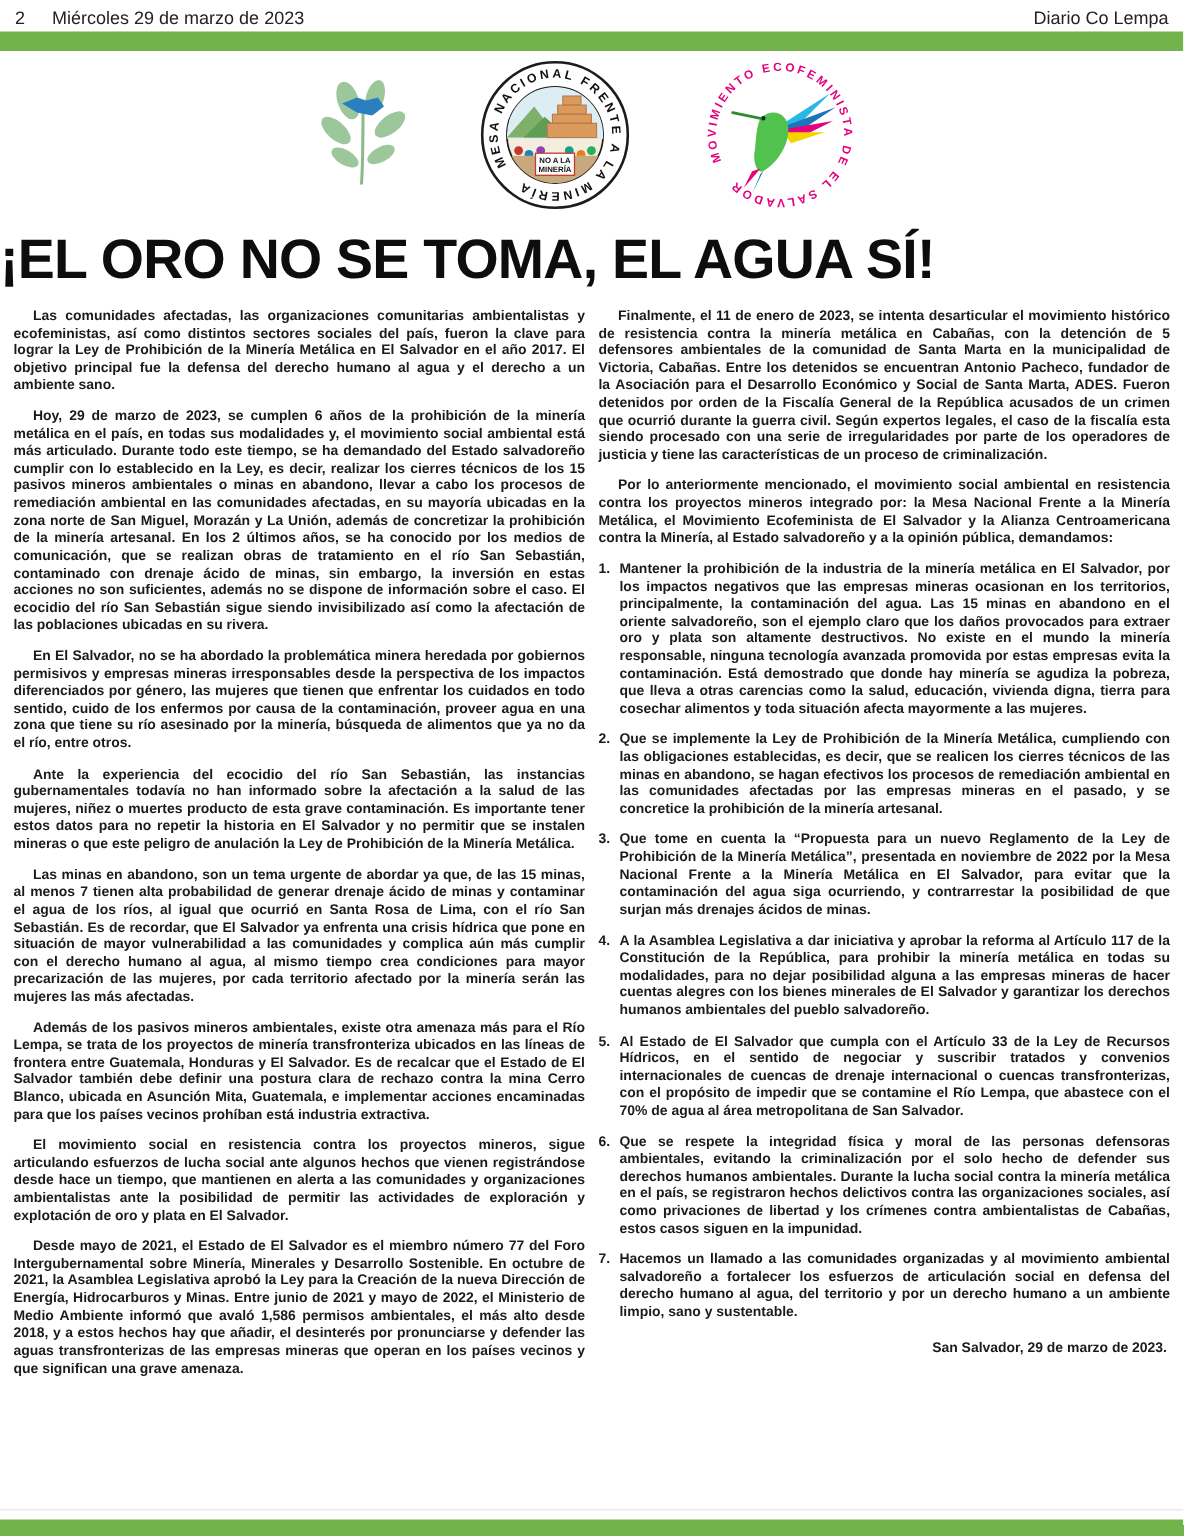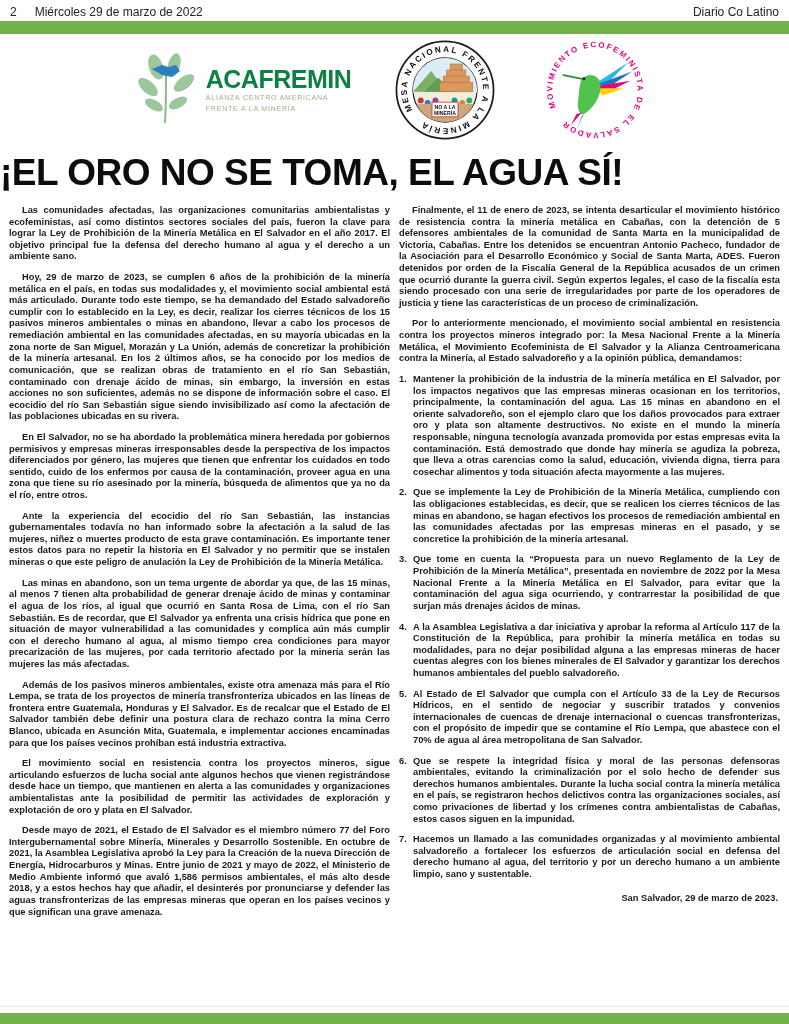--- a/index.html
+++ b/index.html
@@ -39,47 +39,42 @@
   .signoff { text-align: right; margin-top: 12px; padding-right: 2px; }
 </style>
 </head>
 <body>
 
 <div class="page">
 
   <header class="masthead-row">
     <div class="masthead-left">
       <span>2</span>
-      <span>Miércoles 29 de marzo de 2022</span>
+      <span>Miércoles 29 de marzo de 2023</span>
     </div>
-    <span>Diario Co Latino</span>
+    <span>Diario Co Lempa</span>
   </header>
 
   <div class="green-bar top"></div>
 
   <div class="logo-row">
 
     <div class="acafremin">
       <svg width="62" height="74" viewBox="0 0 62 74" aria-hidden="true">
         <g fill="#9cc79b">
           <ellipse cx="18" cy="14" rx="7" ry="13" transform="rotate(-18 18 14)"></ellipse>
           <ellipse cx="36" cy="12" rx="6" ry="12" transform="rotate(16 36 12)"></ellipse>
           <ellipse cx="10" cy="34" rx="6" ry="12" transform="rotate(-48 10 34)"></ellipse>
           <ellipse cx="46" cy="30" rx="6" ry="12" transform="rotate(52 46 30)"></ellipse>
           <ellipse cx="16" cy="52" rx="5" ry="10" transform="rotate(-60 16 52)"></ellipse>
           <ellipse cx="40" cy="50" rx="5" ry="10" transform="rotate(62 40 50)"></ellipse>
         </g>
         <path d="M28 22 C28 40 28 54 27 70" stroke="#8ab98a" stroke-width="2" fill="none"></path>
         <path d="M14 16 L24 12 L30 14 L38 12 L42 18 L34 24 L24 22 Z" fill="#2a7fc1"></path>
       </svg>
-      <div class="acafremin-text">
-        <span class="acafremin-name">ACAFREMIN</span>
-        <span class="acafremin-sub">ALIANZA CENTRO AMERICANA</span>
-        <span class="acafremin-sub">FRENTE A LA MINERÍA</span>
-      </div>
     </div>
 
     <svg class="seal-svg" width="104" height="104" viewBox="0 0 120 120" aria-hidden="true">
       <defs>
         <path id="sealRing" d="M16,60 a44,44 0 1,1 88,0 a44,44 0 1,1 -88,0" fill="none"></path>
         <clipPath id="sealClip">
             <circle cx="60" cy="60" r="37"></circle>
           </clipPath>
       </defs>
       <circle cx="60" cy="60" r="56" fill="#ffffff" stroke="#1c1c1c" stroke-width="2"></circle>

